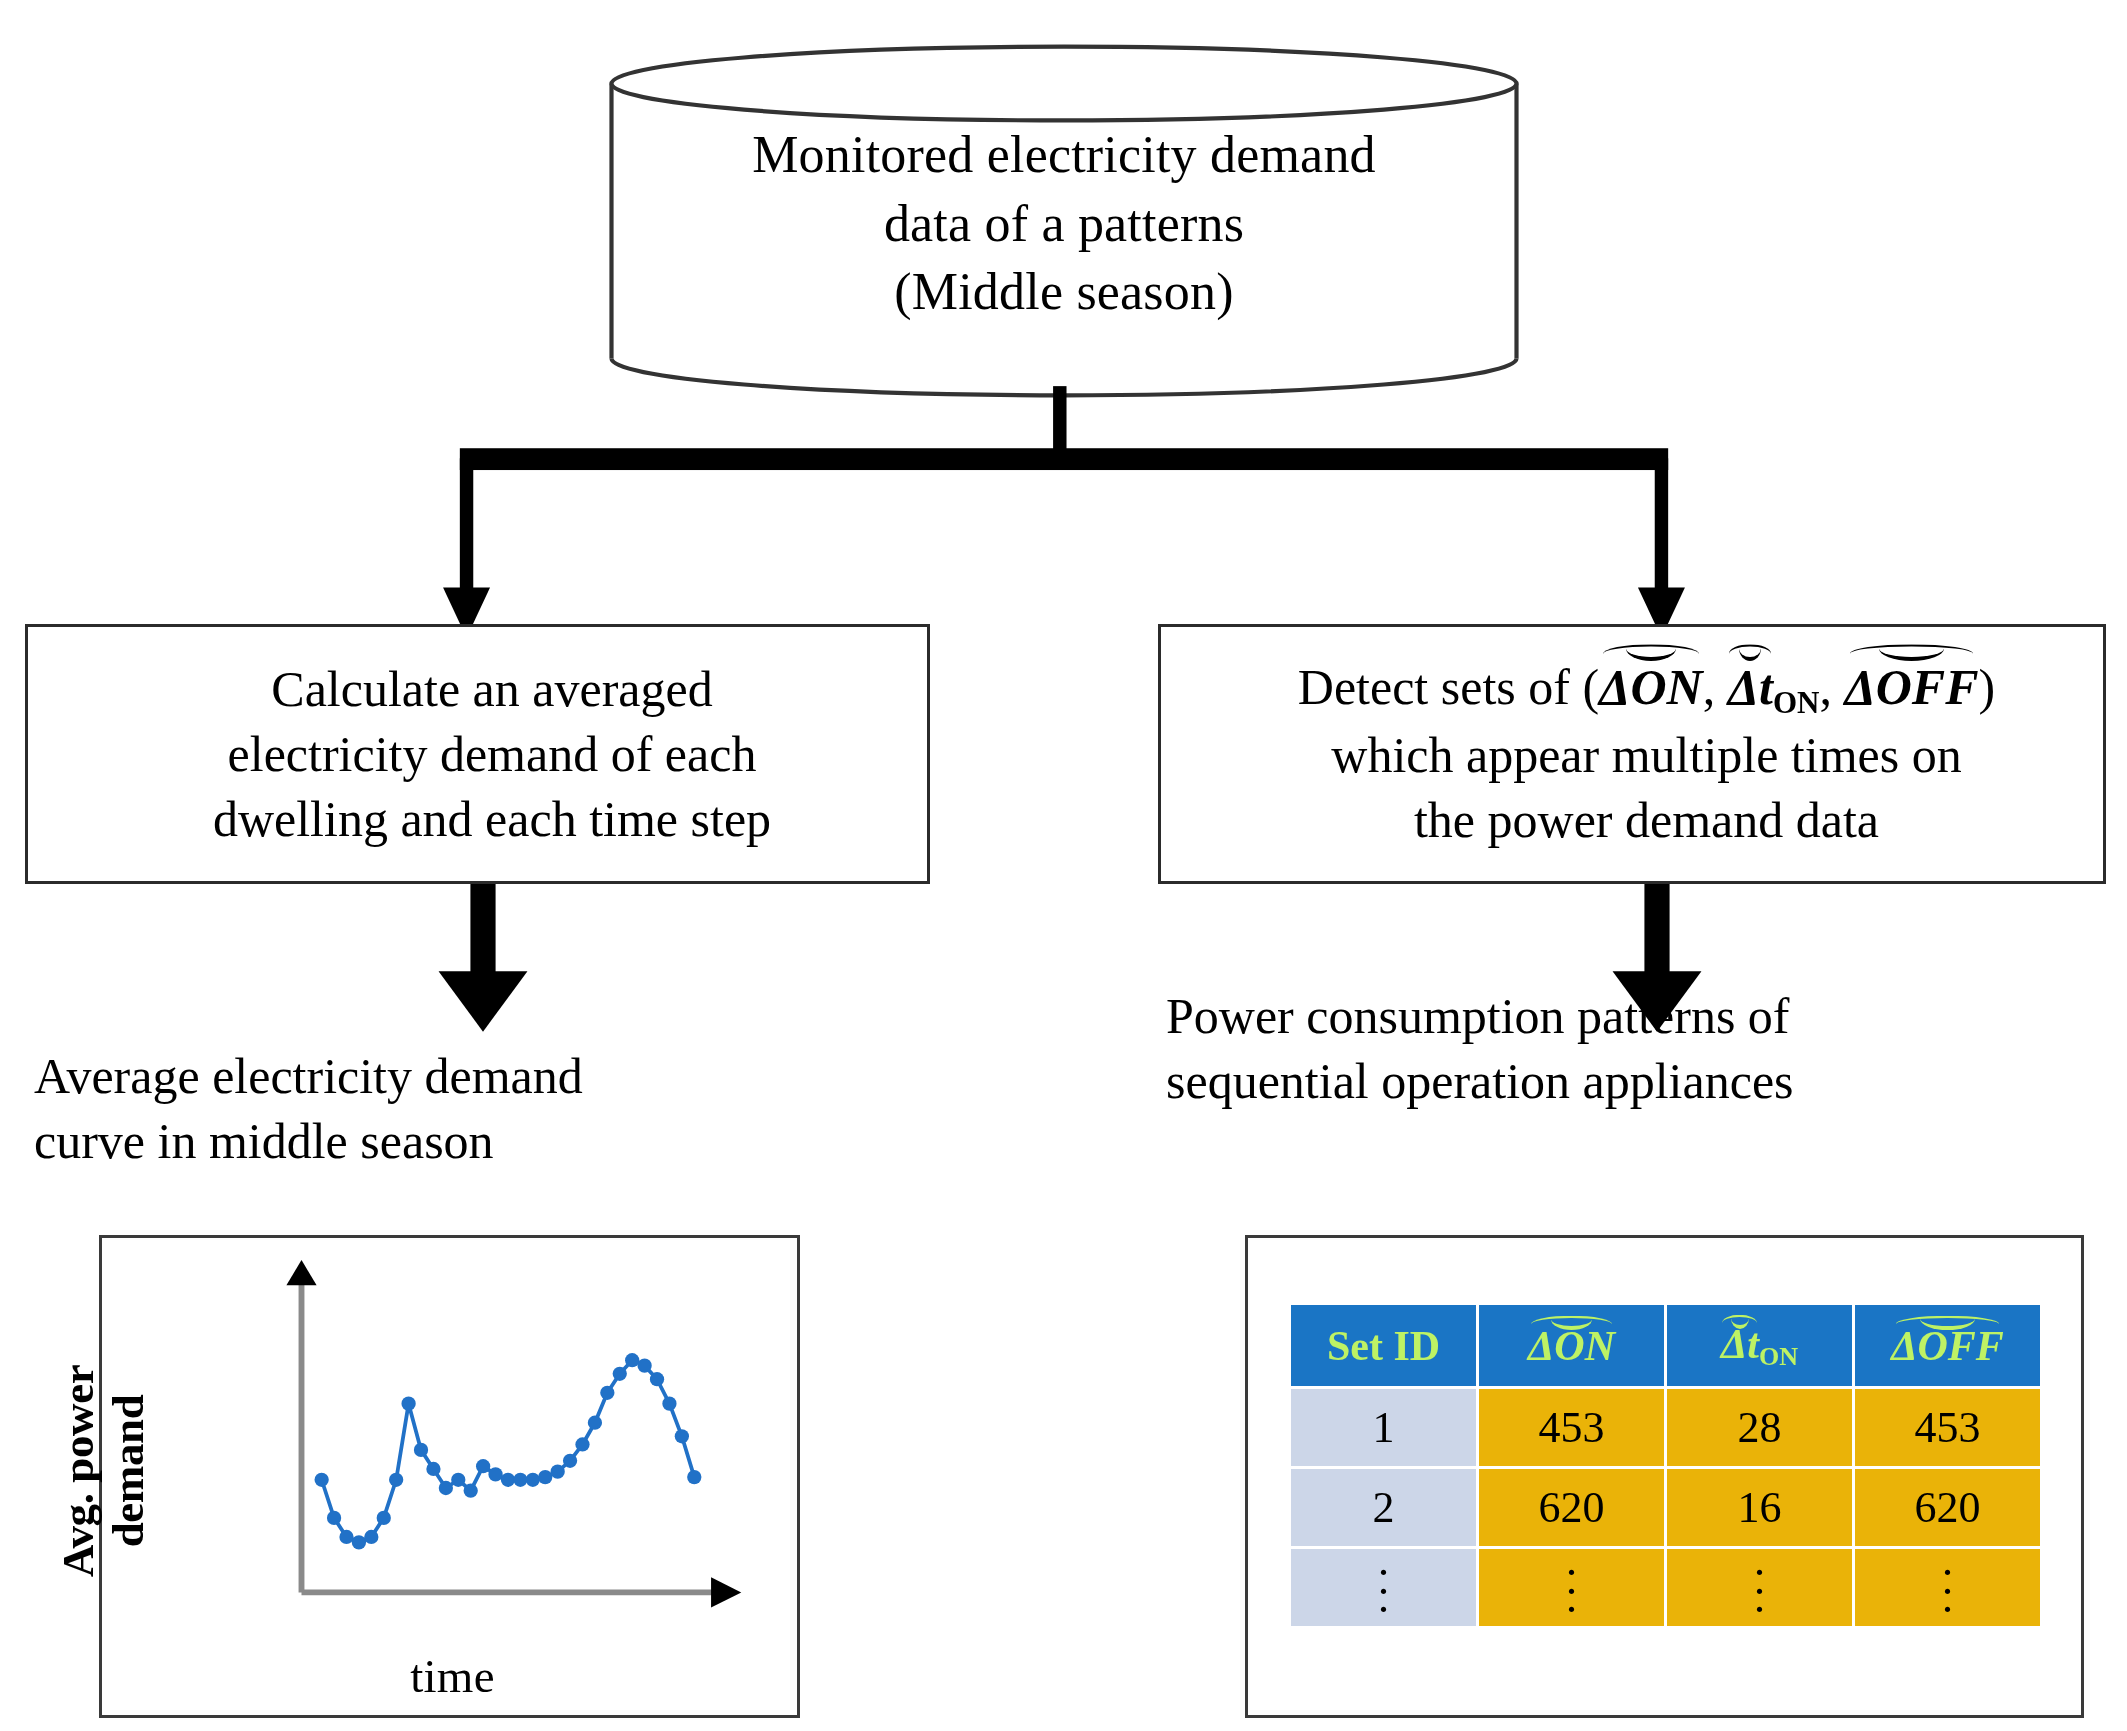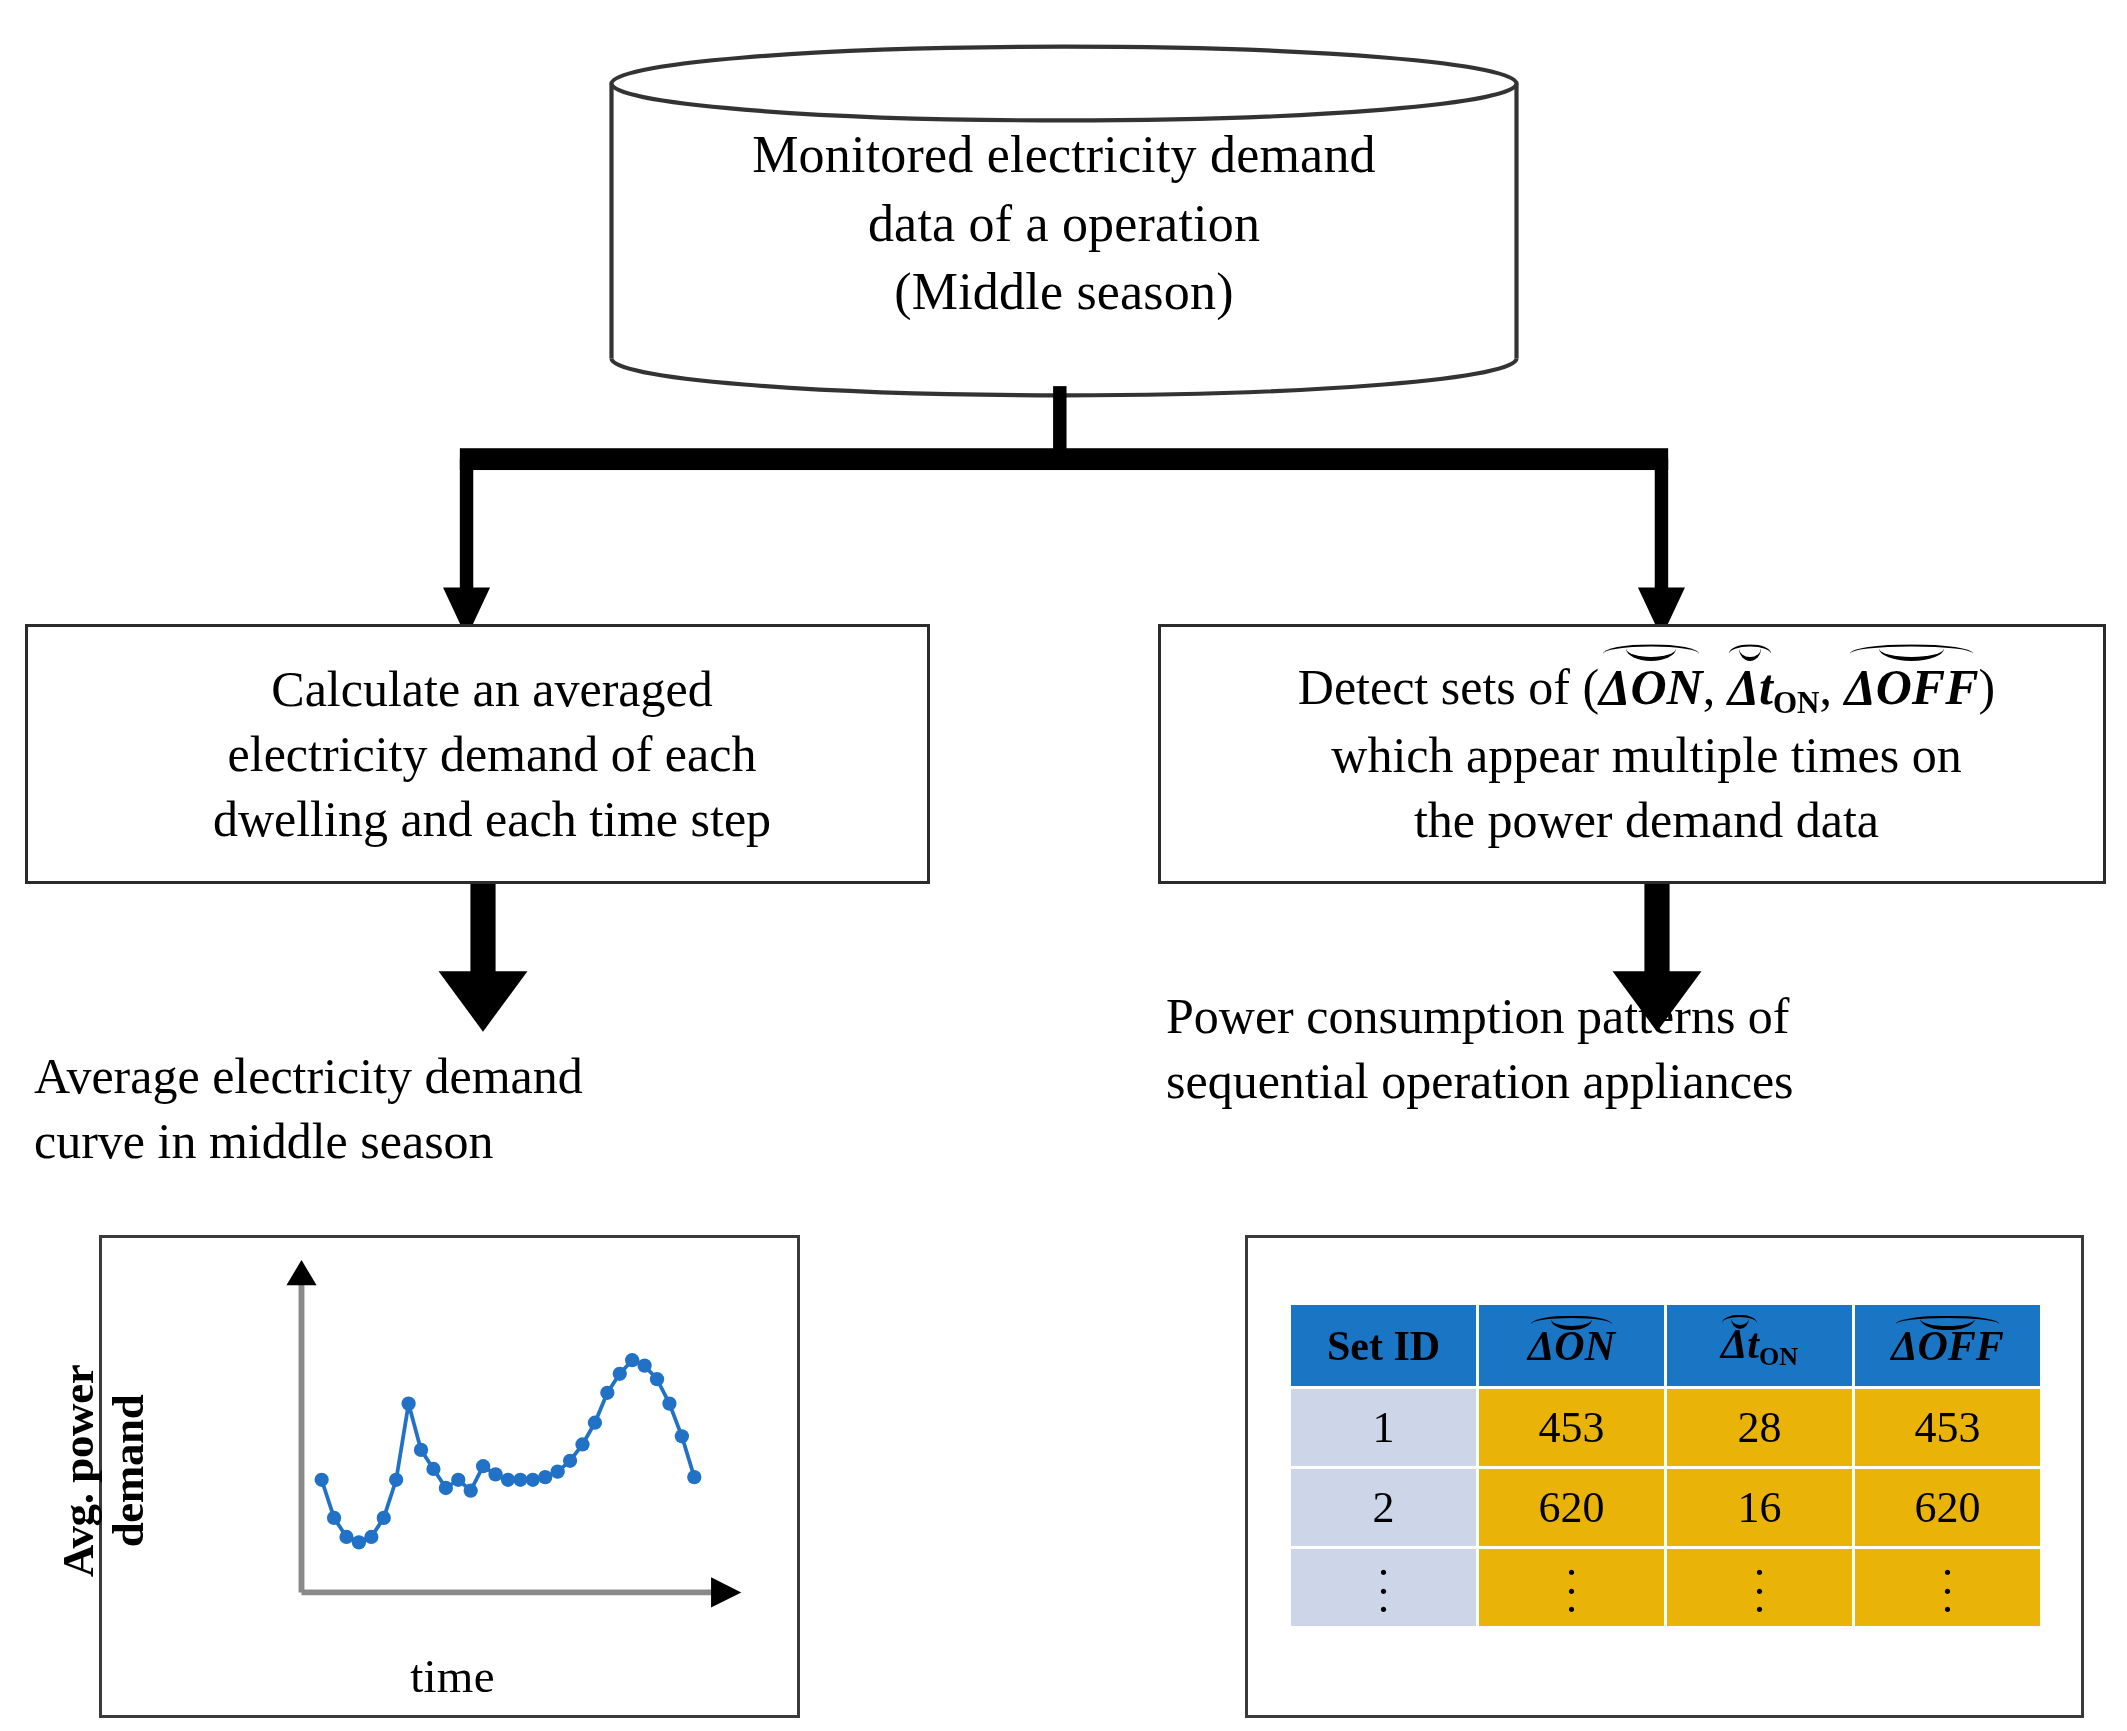--- a/index.html
+++ b/index.html
@@ -145,21 +145,21 @@
     width: 755px;
   }
   table.setstbl {
     border-collapse: separate;
     border-spacing: 3.4px;
     width: 100%;
     table-layout: fixed;
   }
   table.setstbl th {
     background: #1a75c5;
-    color: #000000;
+    color: #bef264;
     font-size: 42px;
     font-weight: 700;
     height: 81px;
     text-align: center;
     vertical-align: middle;
     padding: 0;
   }
   table.setstbl td {
     background: #eab308;
     font-size: 44px;
@@ -185,21 +185,21 @@
 
   <div class="cylinder">
     <svg class="cyl-svg" width="916" height="362" viewBox="0 0 1092 432">
       <path d="M6,52 L6,380" fill="none" stroke="#333" stroke-width="5"></path>
       <path d="M1086,52 L1086,380" fill="none" stroke="#333" stroke-width="5"></path>
       <ellipse cx="546" cy="52" rx="540" ry="44" fill="#fff" stroke="#333" stroke-width="5"></ellipse>
       <path d="M6,380 A540,44 0 0 0 1086,380" fill="none" stroke="#333" stroke-width="5"></path>
     </svg>
     <div class="cyl-text">
       <div>Monitored electricity demand</div>
-      <div>data of a operation</div>
+      <div>data of a patterns</div>
       <div>(Middle season)</div>
     </div>
   </div>
 
   <svg class="abs" style="left:0;top:386px;" width="2128" height="252" viewBox="0 0 2536 300">
 
     <rect x="1255" y="0" width="16" height="86" fill="#000"></rect>
 
     <rect x="548" y="74" width="1440" height="26" fill="#000"></rect>
 

